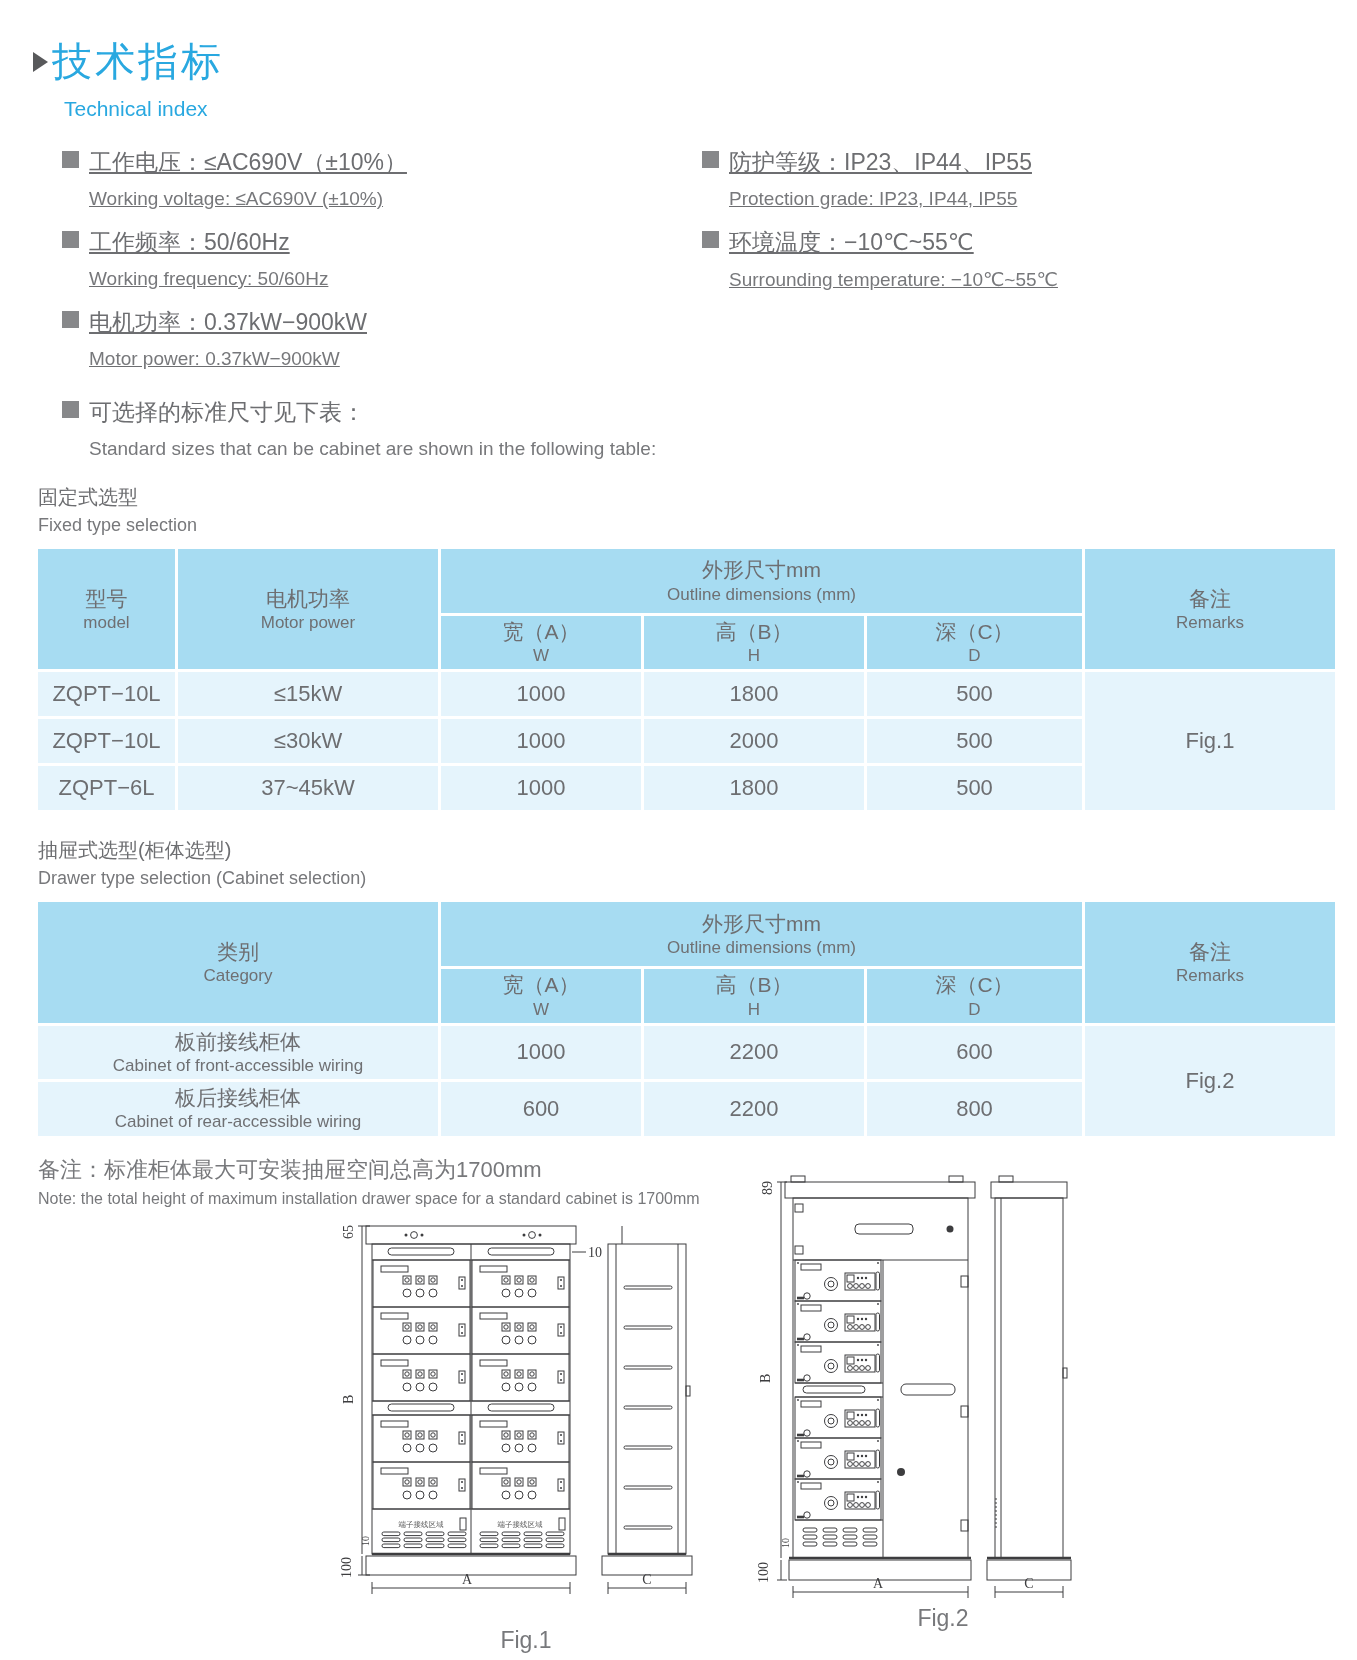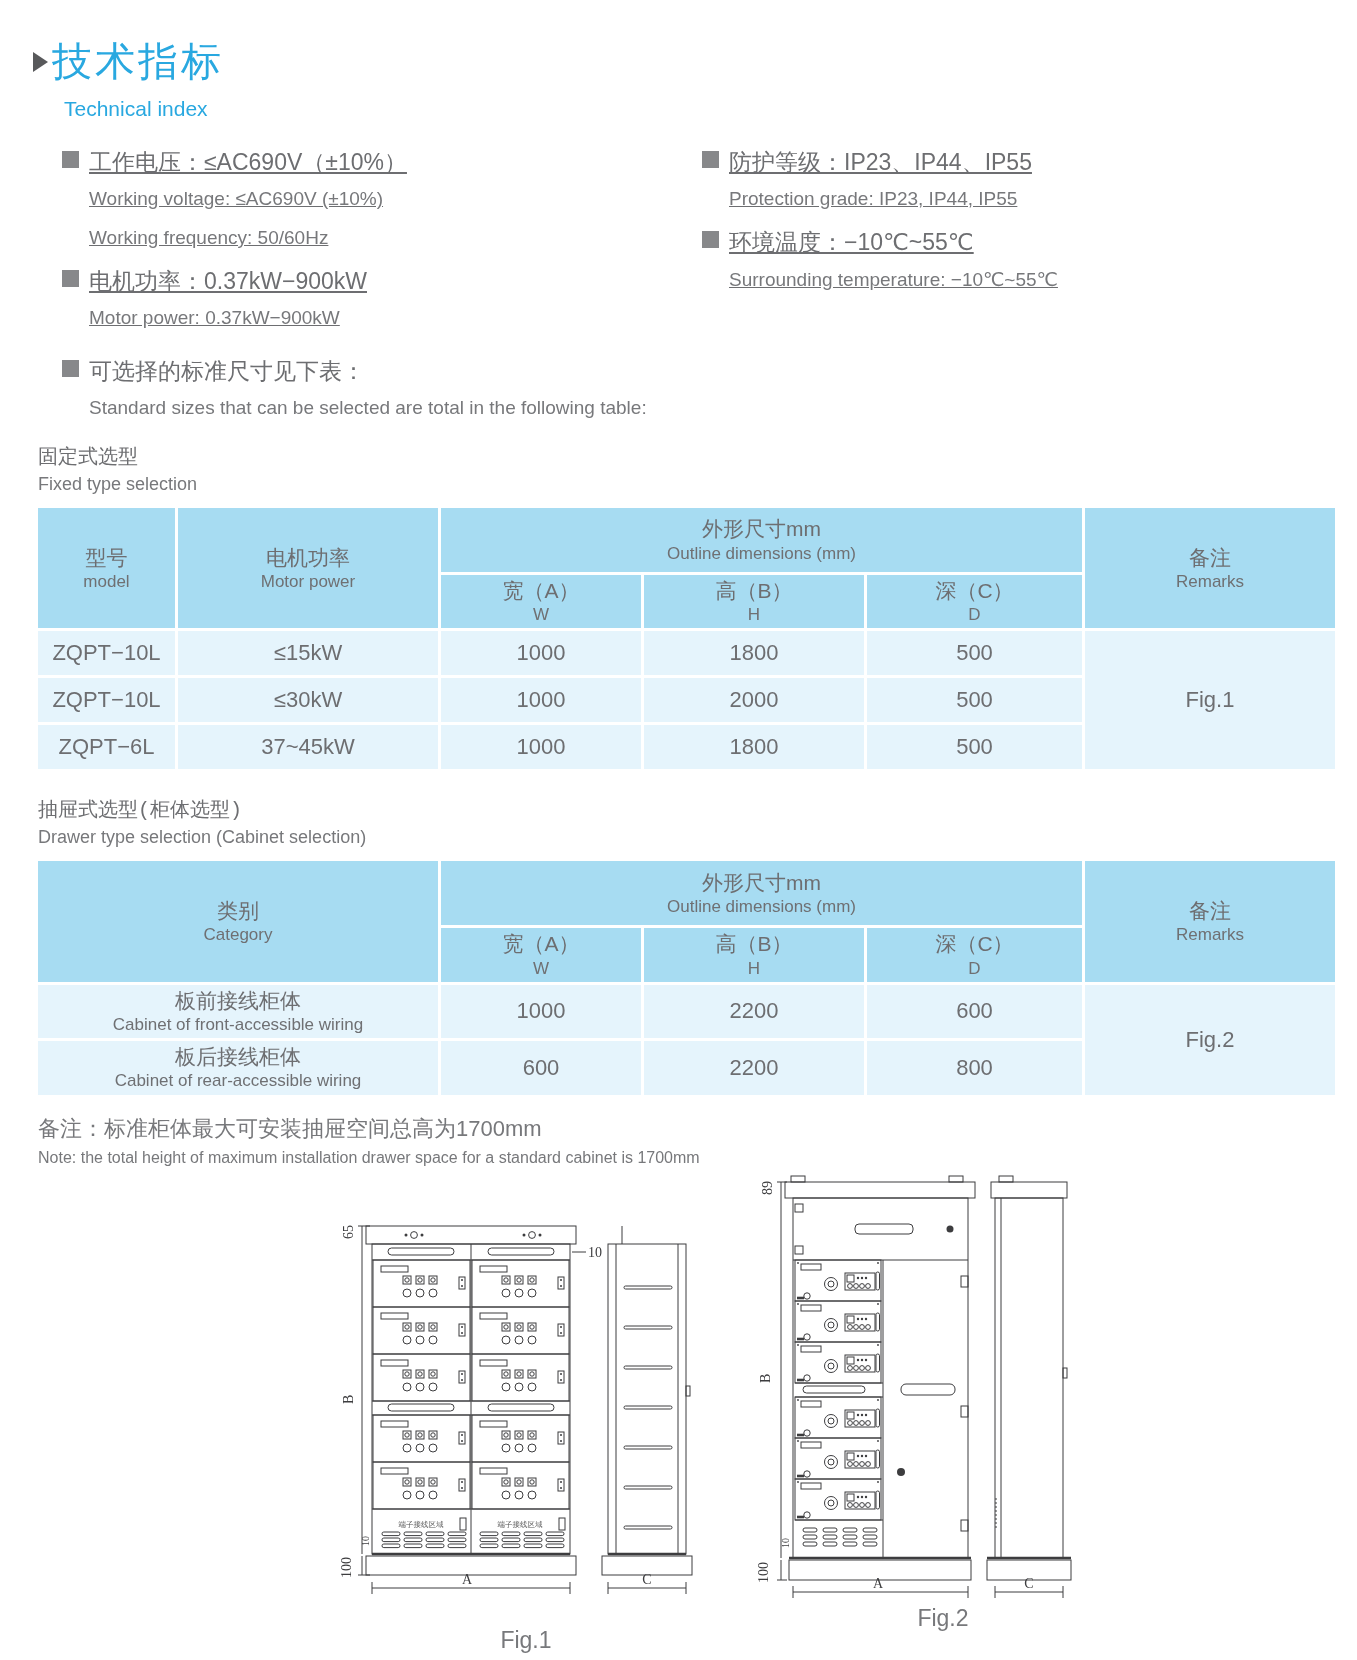--- a/index.html
+++ b/index.html
@@ -22,21 +22,21 @@
   .specs { display:flex; margin:26px 0 0 62px;text-decoration:underline; }
   .spec-col-left  { width:640px; }
   .spec-col-right { width:620px; }
   .spec-zh { display:flex; align-items:flex-start; gap:10px; font-size:23px; color:#6d6e71; margin-bottom:10px; }
   .bullet { width:17px; height:17px; background:#87888a; flex:none; margin-top:4px; }
   .spec-en { font-size:19px; color:#77787b; margin:0 0 17px 27px; }
   .spec-full { margin:10px 0 0 62px; }
 
   
   .tbl-label { margin:24px 0 10px 38px; }
-  .lbl-zh { font-size:20px; color:#6d6e71; margin-bottom:4px;font-family:Liberation Mono, monospace; }
+  .lbl-zh { font-size:20px; color:#6d6e71; margin-bottom:4px; }
   .lbl-en { font-size:18px; color:#77787b; }
 
   
   table.spec-table { border-collapse:separate; border-spacing:3px; margin-left:35px; table-layout:fixed; }
   table.spec-table td { text-align:center; vertical-align:middle; padding:2px 4px; }
   td.hd { background:#a7dcf2; }
   td.bd { background:#e5f4fc; font-size:22px;margin-left:34px; }
   .czh { display:block; font-size:21px; line-height:1.3; }
   .cen { display:block; font-size:17px; line-height:1.3; color:#6f7073; }
   .h1 td { height:64px; }
@@ -74,20 +74,24 @@
   <div class="specs">
     <div class="spec-col-left">
       <div>
         <div class="spec-zh">
             <span class="bullet"></span>
             <span>工作电压：≤AC690V（±10%）</span>
           </div>
         <div class="spec-en">Working voltage: ≤AC690V (±10%)</div>
       </div>
       <div>
+        <div class="spec-zh">
+            <span class="bullet"></span>
+            <span>工作频率：50/60Hz</span>
+          </div>
         <div class="spec-en">Working frequency: 50/60Hz</div>
       </div>
       <div>
         <div class="spec-zh">
             <span class="bullet"></span>
             <span>电机功率：0.37kW−900kW</span>
           </div>
         <div class="spec-en">Motor power: 0.37kW−900kW</div>
       </div>
     </div>
@@ -107,21 +111,21 @@
         <div class="spec-en">Surrounding temperature: −10℃~55℃</div>
       </div>
     </div>
   </div>
 
   <div class="spec-full">
     <div class="spec-zh">
         <span class="bullet"></span>
         <span>可选择的标准尺寸见下表：</span>
       </div>
-    <div class="spec-en">Standard sizes that can be selected are total in the following table:</div>
+    <div class="spec-en">Standard sizes that can be cabinet are shown in the following table:</div>
   </div>
 
   <div class="tbl-label">
     <div class="lbl-zh">固定式选型</div>
     <div class="lbl-en">Fixed type selection</div>
   </div>
 
   <table class="spec-table t1">
     <colgroup>
         <col style="width:137px">

